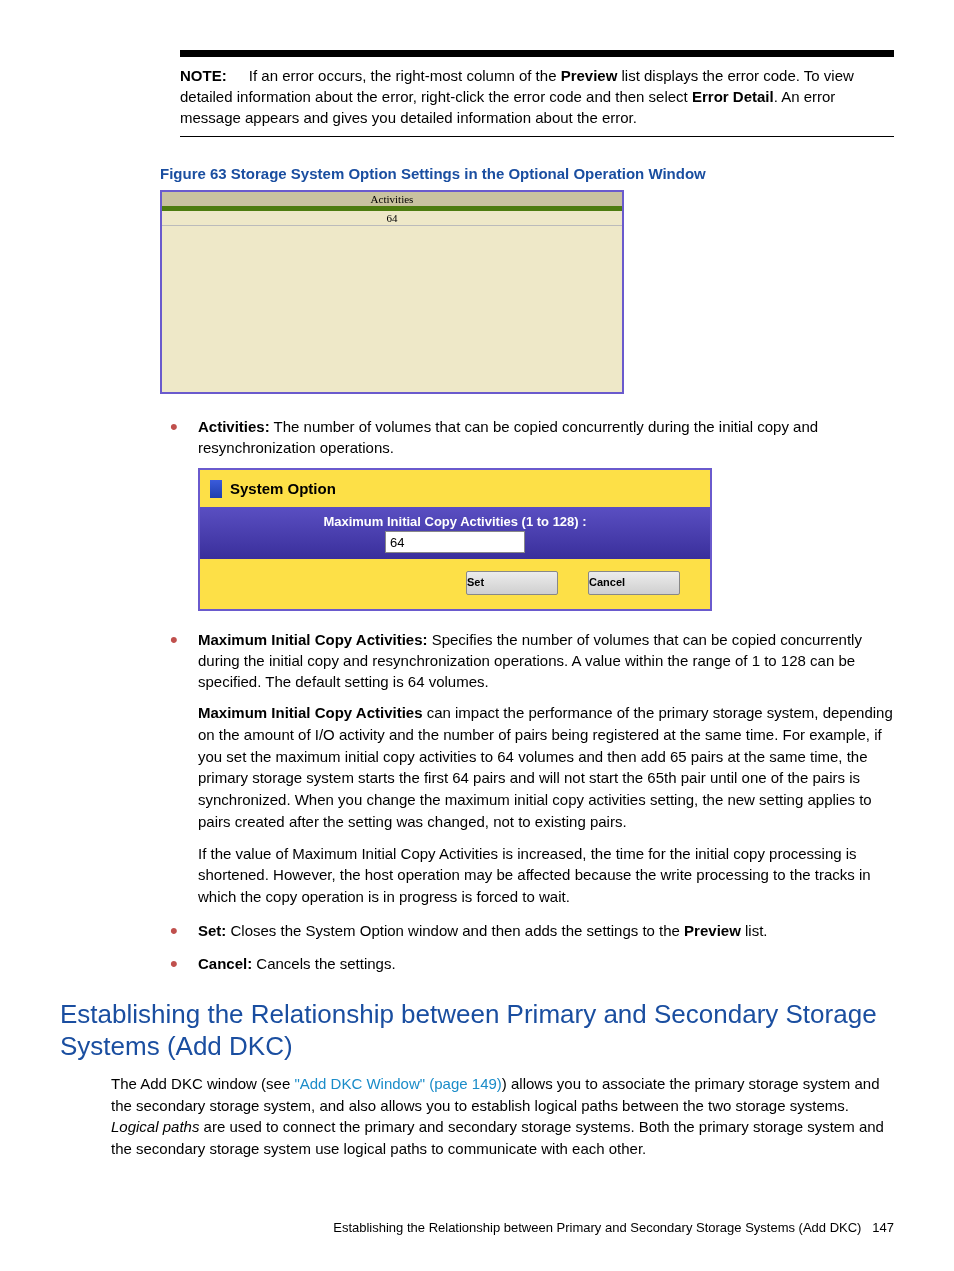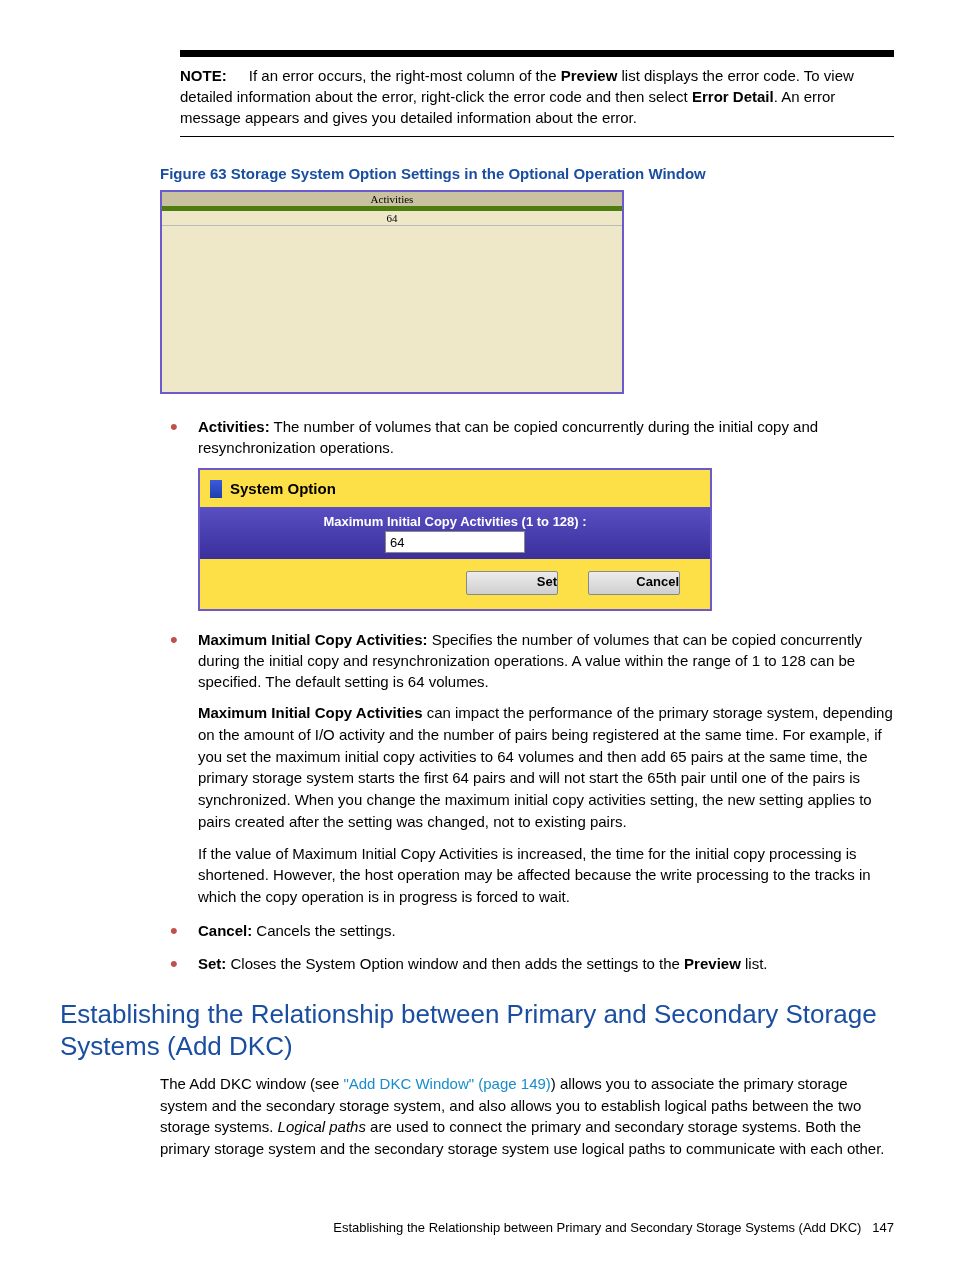--- a/index.html
+++ b/index.html
@@ -113,38 +113,38 @@
   }
   .fig2-btnrow {
     display: flex;
     justify-content: flex-end;
     gap: 30px;
     padding: 12px 30px 14px 0;
   }
   .fig2-btn {
     width: 90px;
     height: 22px;
-    font-size: 13px;
+    font-size: 11px;
     font-weight: bold;
     background: linear-gradient(180deg,#ececec,#cfcfcf);
     border: 1px solid #888;
     border-radius: 2px;
-    text-align: right;
+    text-align: left;
     line-height: 20px;
   }
   .h2 {
     color: #1a4ea0;
     font-size: 26px;
     font-weight: normal;
     margin: 24px 0 10px 0;
     line-height: 1.25;
     font-family: Arial, Helvetica, sans-serif;
   }
   .section-para {
-    margin-left: 100px;
+    margin-left: 51px;
     line-height: 1.45;
   }
   .link { color: #1a8cc9; }
   .italic { font-style: italic; }
   .footer {
     margin-top: 60px;
     text-align: right;
     font-size: 13px;
   }
 </style>
@@ -188,25 +188,25 @@
 
   <li>
     <div class="li-body">
       <span class="bold">Maximum Initial Copy Activities:</span><span> Specifies the number of volumes that can be copied concurrently during the initial copy and resynchronization operations. A value within the range of 1 to 128 can be specified. The default setting is 64 volumes.</span>
       <p><span class="bold">Maximum Initial Copy Activities</span><span> can impact the performance of the primary storage system, depending on the amount of I/O activity and the number of pairs being registered at the same time. For example, if you set the maximum initial copy activities to 64 volumes and then add 65 pairs at the same time, the primary storage system starts the first 64 pairs and will not start the 65th pair until one of the pairs is synchronized. When you change the maximum initial copy activities setting, the new setting applies to pairs created after the setting was changed, not to existing pairs.</span></p>
       <p>If the value of Maximum Initial Copy Activities is increased, the time for the initial copy processing is shortened. However, the host operation may be affected because the write processing to the tracks in which the copy operation is in progress is forced to wait.</p>
     </div>
   </li>
 
   <li>
+    <span class="bold">Set:</span><span> Closes the System Option window and then adds the settings to the </span><span class="bold">Preview</span><span> list.</span>
+  </li>
+
+  <li>
     <span class="bold">Cancel:</span><span> Cancels the settings.</span>
-  </li>
-
-  <li>
-    <span class="bold">Set:</span><span> Closes the System Option window and then adds the settings to the </span><span class="bold">Preview</span><span> list.</span>
   </li>
 </ul>
 
 <div class="h2">Establishing the Relationship between Primary and Secondary Storage Systems (Add DKC)</div>
 
 <div class="section-para">
   <span>The Add DKC window (see </span><span class="link">"Add DKC Window" (page 149)</span><span>) allows you to associate the primary storage system and the secondary storage system, and also allows you to establish logical paths between the two storage systems. </span><span class="italic">Logical paths</span><span> are used to connect the primary and secondary storage systems. Both the primary storage system and the secondary storage system use logical paths to communicate with each other.</span>
 </div>
 
 <div class="footer">

